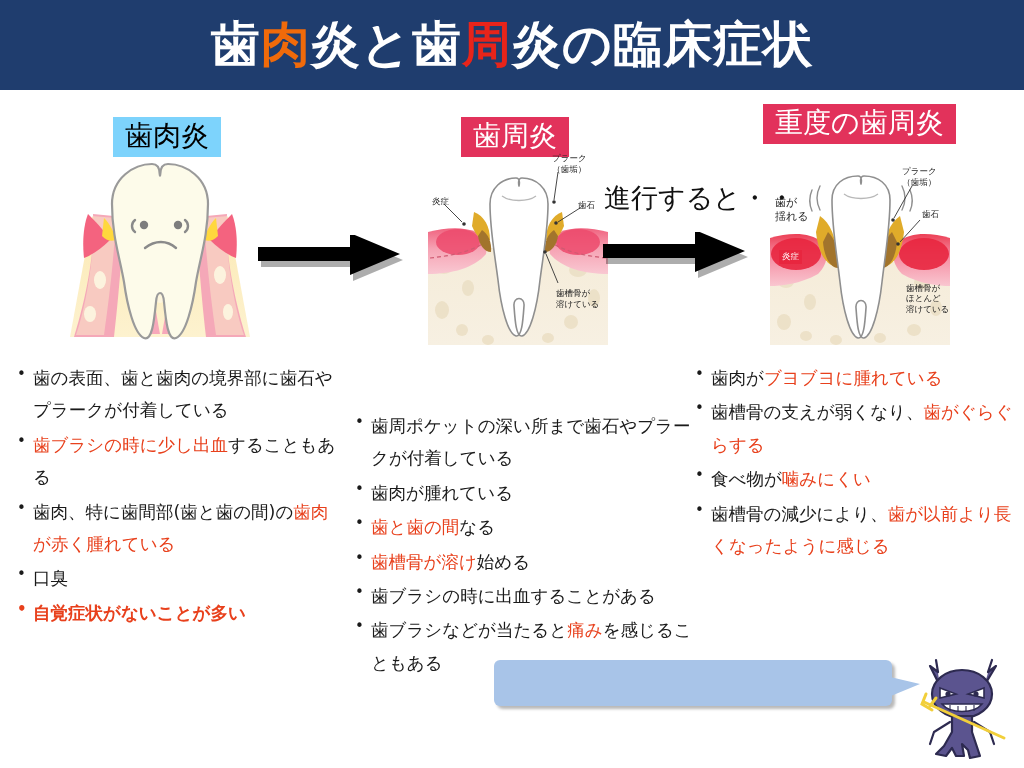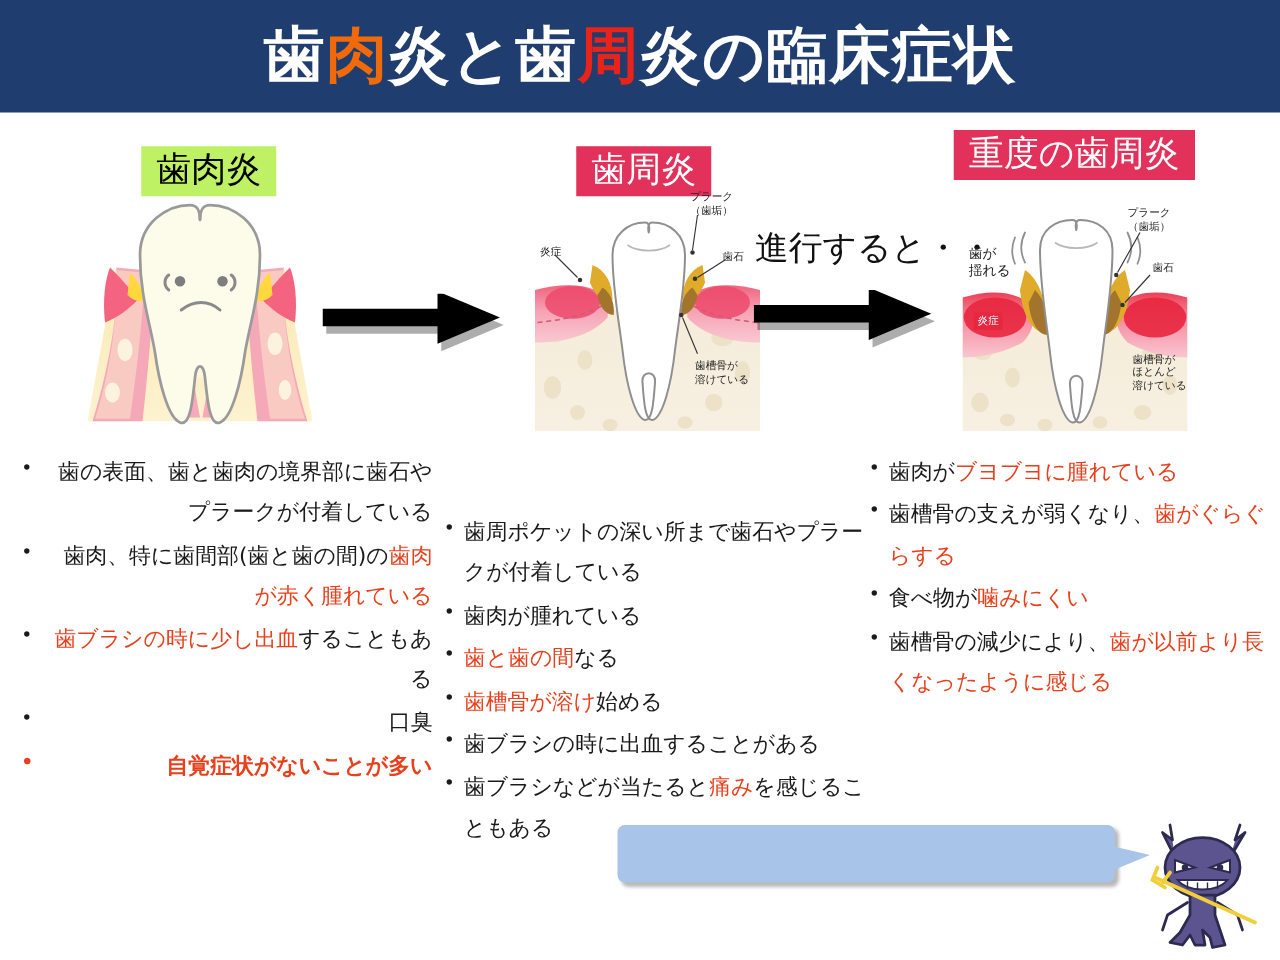--- a/index.html
+++ b/index.html
@@ -24,40 +24,40 @@
     white-space:nowrap;
   }
   .t-orange{color:#f06a0a;}
   .t-red{color:#e8241a;}
 
   
   .hdr{
     position:absolute;padding:3px 12px 5px 12px;
     font-size:28px;font-weight:normal;line-height:1.15;white-space:nowrap;
   }
-  .hdr-1{left:113px;top:117px;background:#bef264;color:#000000;}
+  .hdr-1{left:113px;top:117px;background:#7dd3fc;color:#000000;}
   .hdr-2{left:461px;top:117px;background:#e2325b;color:#ffffff;}
   .hdr-3{left:763px;top:104px;background:#e2325b;color:#ffffff;}
 
   
   .illus{position:absolute;}
   .illus svg{display:block;}
 
   
   .arrow{position:absolute;}
 
   
   .progress-note{
     position:absolute;left:604px;top:180px;
     font-size:27px;color:#111111;white-space:nowrap;
   }
 
   
   .col{position:absolute;top:362px;}
-  .col-1{left:14px;width:332px;text-align:right;}
+  .col-1{left:14px;width:332px;}
   .col-2{left:352px;width:340px;margin-top:48px;}
   .col-3{left:692px;width:330px;}
   .bullet{
     position:relative;padding-left:19px;margin-bottom:2px;
     font-size:17.5px;line-height:1.85;color:#1a1a1a;
   }
   .bullet::before{
     content:"\2022";position:absolute;left:3px;top:-1px;
     font-size:15px;color:#1a1a1a;
   }
@@ -315,22 +315,22 @@
 溶けている</div>
   <svg style="position:absolute;left:770px;top:160px;pointer-events:none;" width="185" height="170">
     <path d="M142 26 L124 58" stroke="#333" stroke-width="0.9" fill="none"></path>
     <circle cx="123" cy="60" r="1.8" fill="#333"></circle>
     <path d="M150 60 L130 82" stroke="#333" stroke-width="0.9" fill="none"></path>
     <circle cx="128" cy="84" r="1.8" fill="#333"></circle>
   </svg>
 
   <div class="col col-1">
     <div class="bullet"><span>歯の表面、歯と歯肉の境界部に歯石やプラークが付着している</span></div>
+    <div class="bullet"><span class="r">歯ブラシの時に少し出血</span><span>することもある</span></div>
     <div class="bullet"><span>歯肉、特に歯間部(歯と歯の間)の</span><span class="r">歯肉が赤く腫れている</span></div>
-    <div class="bullet"><span class="r">歯ブラシの時に少し出血</span><span>することもある</span></div>
     <div class="bullet"><span>口臭</span></div>
     <div class="bullet em"><span>自覚症状がないことが多い</span></div>
   </div>
 
   <div class="col col-2">
     <div class="bullet"><span>歯周ポケットの深い所まで歯石やプラークが付着している</span></div>
     <div class="bullet"><span>歯肉が腫れている</span></div>
     <div class="bullet"><span class="r">歯と歯の間</span><span>なる</span></div>
     <div class="bullet"><span class="r">歯槽骨が溶け</span><span>始める</span></div>
     <div class="bullet"><span>歯ブラシの時に出血することがある</span></div>

